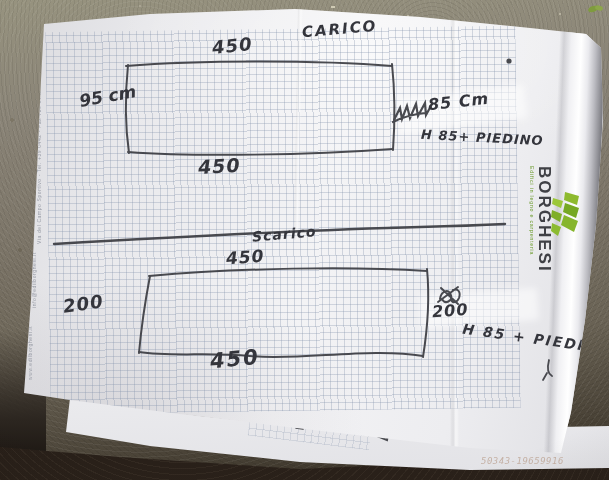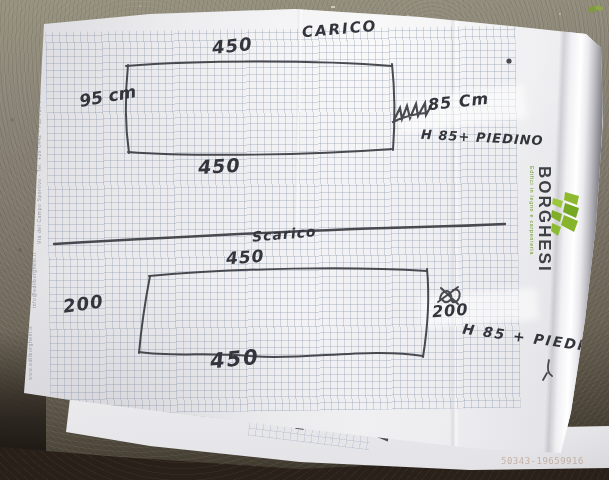--- a/index.html
+++ b/index.html
@@ -91,22 +91,22 @@
   .hw-450-t2   {left:226px;top:247px;font-size:17px;transform:rotate(-4deg);letter-spacing:1px;}
   .hw-200-l    {left:63px; top:293px;font-size:18px;transform:rotate(-8deg);letter-spacing:1px;}
   .hw-200-r    {left:432px;top:301px;font-size:16px;transform:rotate(-4deg);letter-spacing:1px;}
   .hw-note2    {left:462px;top:331px;font-size:14px;transform:rotate(8deg);letter-spacing:2px;}
   .hw-450-b2   {left:210px;top:347px;font-size:21px;transform:rotate(-5deg);letter-spacing:2px;}
 
   .ink{position:absolute;inset:0;}
 
   .vignette{position:absolute;inset:0;pointer-events:none;
     background:radial-gradient(120% 100% at 50% 40%,transparent 62%,rgba(25,20,14,.22) 100%);}
-  .watermark{position:absolute;left:501px;top:456px;font-size:9px;letter-spacing:.5px;
-    color:rgba(160,115,85,.45);font-family:"DejaVu Sans Mono",monospace;}
+  .watermark{position:absolute;left:481px;top:456px;font-size:9px;letter-spacing:.5px;
+    color:rgba(160,115,85,.45);font-family:"DejaVu Sans Mono",monospace;font-style:italic;}
 </style>
 </head>
 <body>
 
 <div id="photo">
 
   <div class="floor"></div>
   <svg class="leaf-debris" width="16" height="12" viewBox="0 0 16 12">
     <ellipse cx="5" cy="6" rx="5" ry="3" fill="#7f9b3e" transform="rotate(-20 5 6)"></ellipse>
     <ellipse cx="11" cy="5" rx="4" ry="2.4" fill="#8da74a" transform="rotate(15 11 5)"></ellipse>

